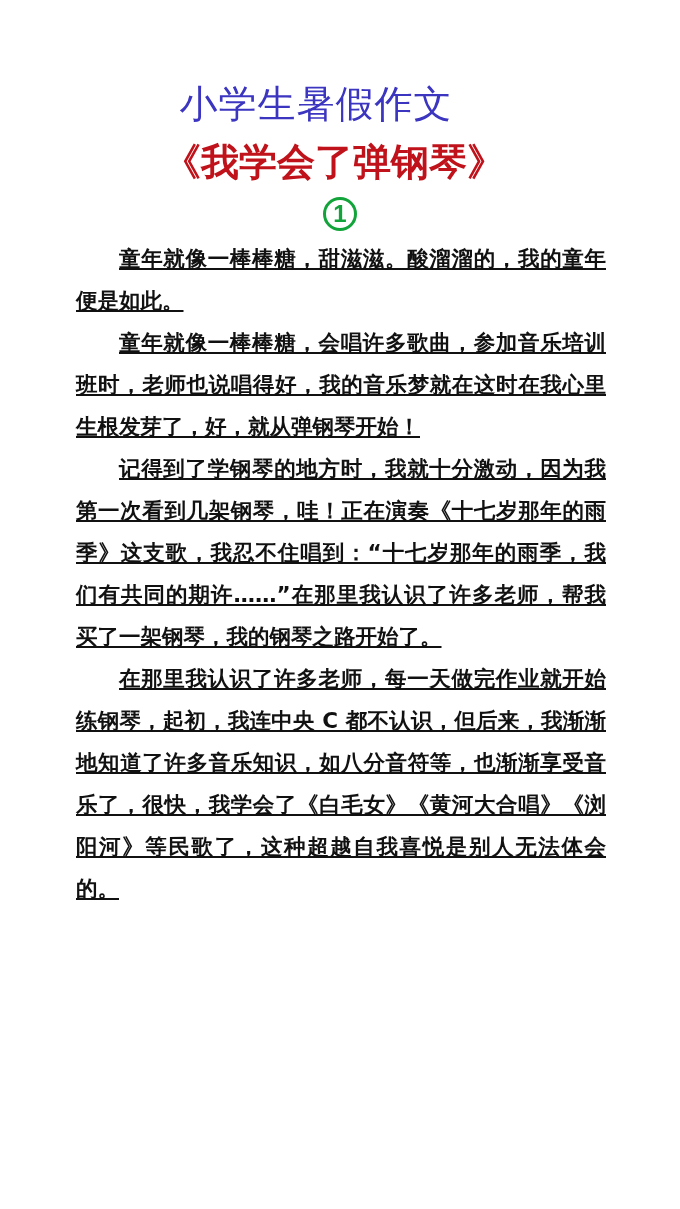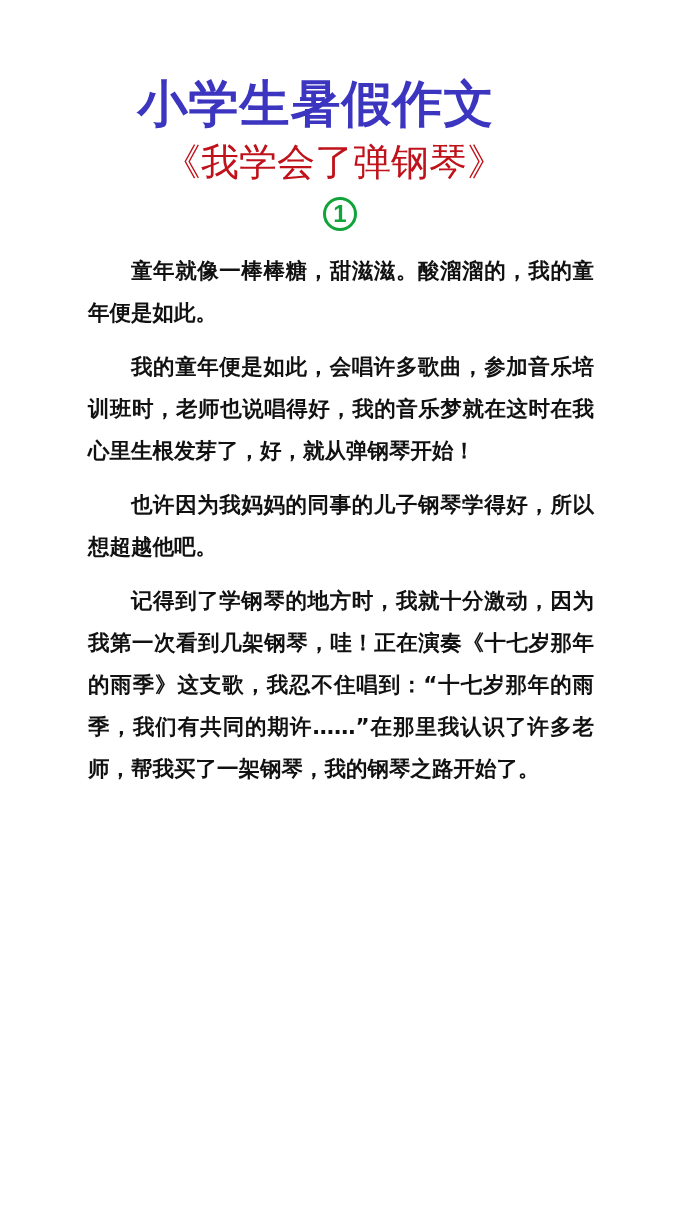--- a/index.html
+++ b/index.html
@@ -1,47 +1,47 @@
 <!DOCTYPE html>
 <html><head>
   <meta charset="utf-8">
   <style>
     html, body { margin: 0; padding: 0; background: #ffffff; }
     body { width: 680px; height: 1209px; position: relative; overflow: hidden; font-family: "DejaVu Sans", sans-serif; }
     .title {
       position: absolute; top: 74px; left: 0; width: 632px; text-align: center;
-      font-size: 50px; font-weight: bold; color: #3b35c0; letter-spacing: 1px; line-height: 60px;
+      font-size: 38px; font-weight: normal; color: #3b35c0; letter-spacing: 1px; line-height: 60px;
     }
     .subtitle {
       position: absolute; top: 138px; left: 0; width: 668px; text-align: center;
-      font-size: 38px; font-weight: normal; color: #c0121a; line-height: 48px;
+      font-size: 38px; font-weight: bold; color: #c0121a; line-height: 48px;
     }
     .number {
       position: absolute; top: 193px; left: 0; width: 680px; text-align: center;
       line-height: 40px; height: 40px;
     }
     .circle {
       display: inline-block; width: 28px; height: 28px; border: 3px solid #12a43a; border-radius: 50%;
       color: #12a43a; font-weight: bold; font-size: 24px; line-height: 28px; text-align: center;
       vertical-align: middle; font-family: "Liberation Sans", sans-serif;
     }
     .body-text {
       position: absolute; top: 238px; left: 76px; width: 530px;
       font-size: 21.5px; line-height: 42px; color: #111111; font-weight: bold;
       text-align: justify;
     }
-    .para { margin: 12px; text-indent: 2em; }
+    .para { margin: 0; text-indent: 2em; text-decoration: underline; }
   </style>
 </head>
 <body>
 
 <div class="title">小学生暑假作文</div>
 <div class="subtitle">《我学会了弹钢琴》</div>
 <div class="number">
   <span class="circle">1</span>
 </div>
 
 <div class="body-text">
   <p class="para">童年就像一棒棒糖，甜滋滋。酸溜溜的，我的童年便是如此。</p>
-  <p class="para">我的童年便是如此，会唱许多歌曲，参加音乐培训班时，老师也说唱得好，我的音乐梦就在这时在我心里生根发芽了，好，就从弹钢琴开始！</p>
-  <p class="para">也许因为我妈妈的同事的儿子钢琴学得好，所以想超越他吧。</p>
+  <p class="para">童年就像一棒棒糖，会唱许多歌曲，参加音乐培训班时，老师也说唱得好，我的音乐梦就在这时在我心里生根发芽了，好，就从弹钢琴开始！</p>
   <p class="para">记得到了学钢琴的地方时，我就十分激动，因为我第一次看到几架钢琴，哇！正在演奏《十七岁那年的雨季》这支歌，我忍不住唱到：“十七岁那年的雨季，我们有共同的期许……”在那里我认识了许多老师，帮我买了一架钢琴，我的钢琴之路开始了。</p>
+  <p class="para">在那里我认识了许多老师，每一天做完作业就开始练钢琴，起初，我连中央 C 都不认识，但后来，我渐渐地知道了许多音乐知识，如八分音符等，也渐渐享受音乐了，很快，我学会了《白毛女》《黄河大合唱》《浏阳河》等民歌了，这种超越自我喜悦是别人无法体会的。</p>
 </div>
 
 </body></html>

